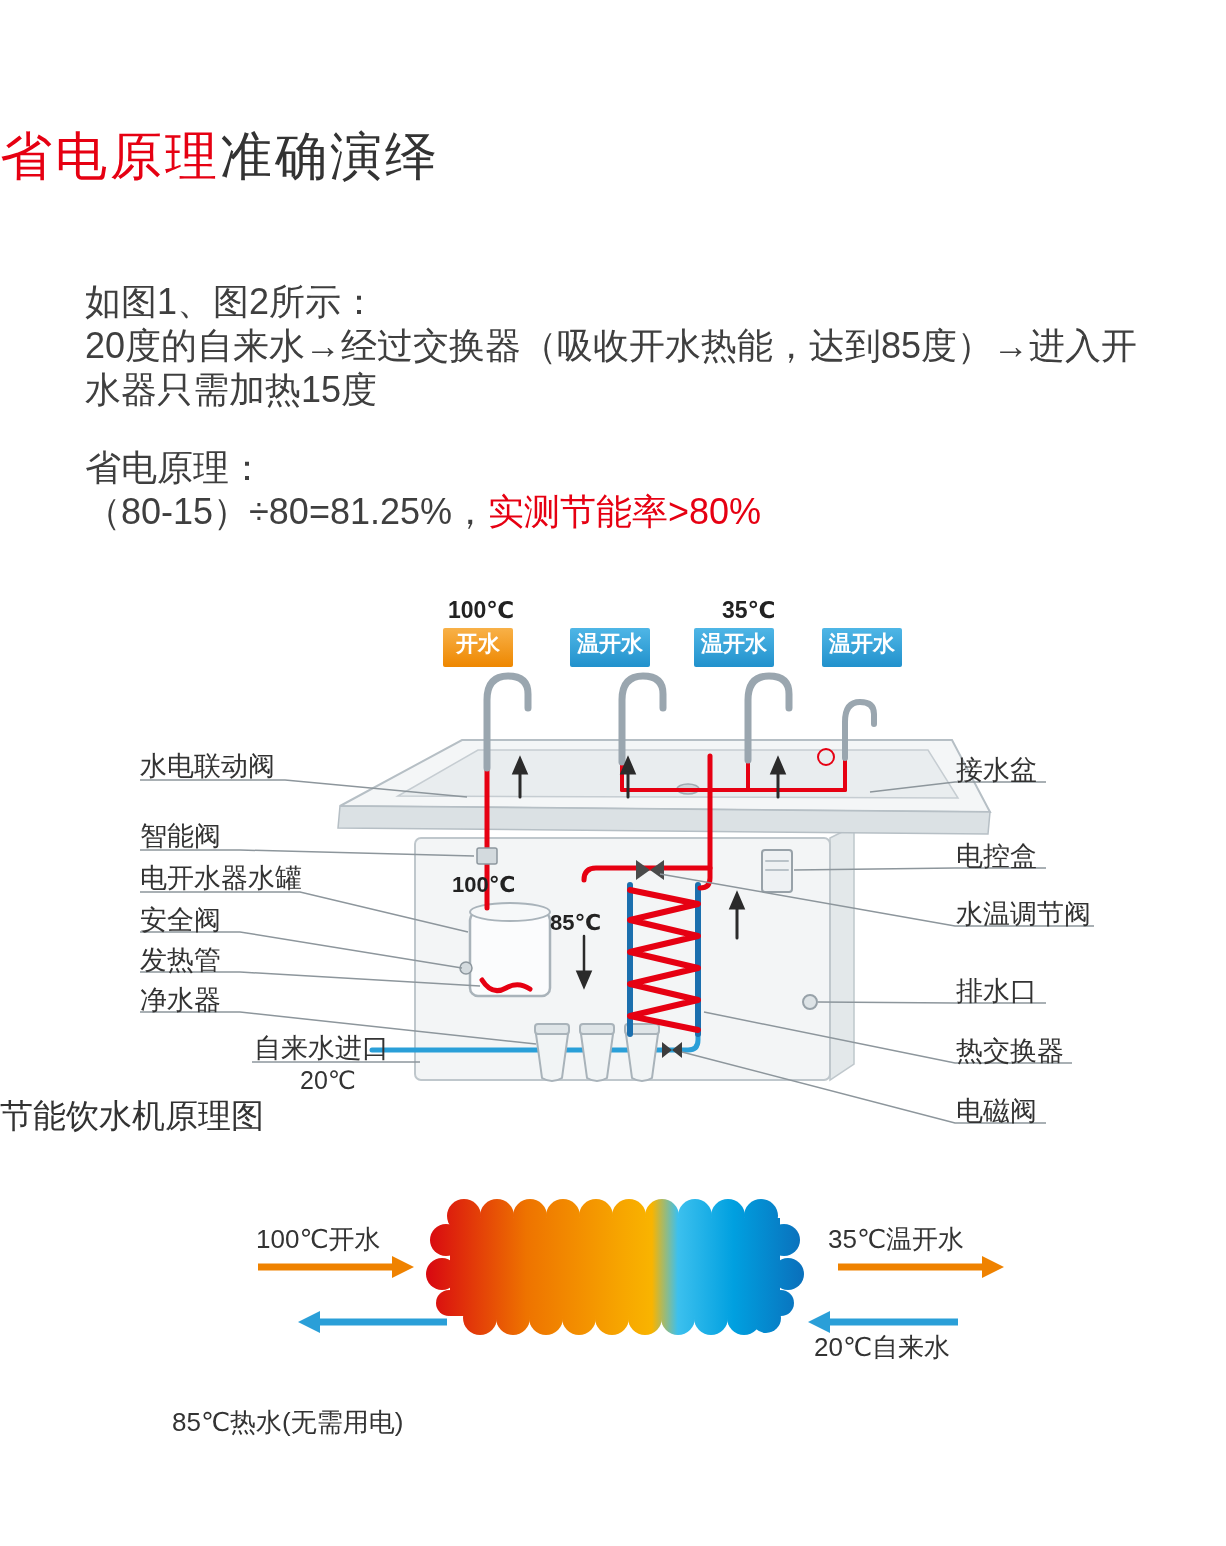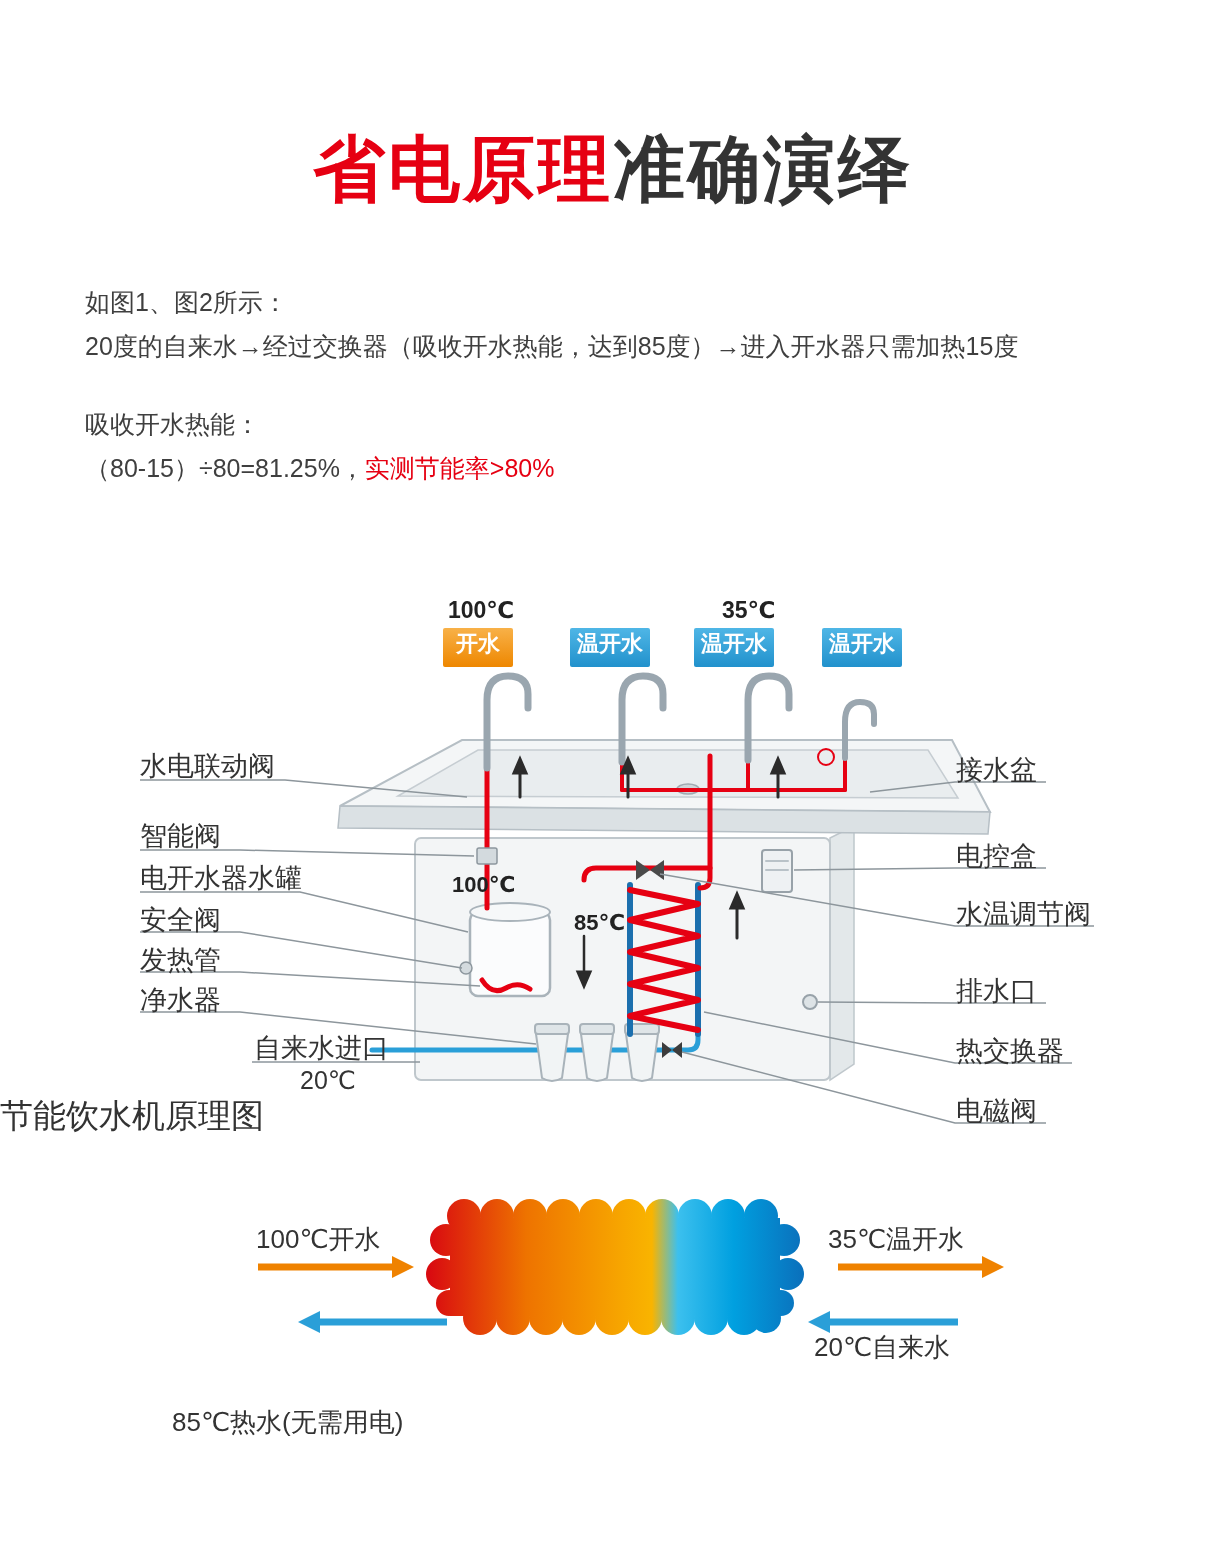--- a/index.html
+++ b/index.html
@@ -3,27 +3,27 @@
 <meta charset="utf-8">
 <style>
   * { margin:0; padding:0; box-sizing:border-box; }
   html,body { background:#ffffff; }
   .page {
     position:relative; width:1226px; height:1546px; background:#fff;
     font-family:"Liberation Sans","DejaVu Sans",sans-serif; color:#333; overflow:hidden;
   }
   .art { position:absolute; left:0; top:0; width:1226px; height:1546px; }
   .title {
-    position:absolute; left:0; top:122px; width:100%; text-align:center;
-    font-size:72px; font-weight:700; letter-spacing:3px; color:#333;
+    position:absolute; left:0; top:122px; width:100%; text-align:left;
+    font-size:52px; font-weight:400; letter-spacing:3px; color:#333;
   }
   .title .red { color:#e60012; }
   .intro {
     position:absolute; left:85px; top:280px; width:1068px;
-    font-size:25px; line-height:44px; color:#3f3f3f;
+    font-size:36px; line-height:44px; color:#3f3f3f;
   }
   .intro .gap { margin-top:34px; }
   .intro .red { color:#e60012; }
   .lab { position:absolute; font-size:27px; color:#333; white-space:nowrap; }
   .temp { position:absolute; font-size:23px; font-weight:700; color:#222; white-space:nowrap; }
   .temp.small { font-size:22px; }
   .badge {
     position:absolute; height:39px; line-height:31px; text-align:center;
     color:#fff; font-size:22px; font-weight:700; border-radius:2px;
   }
@@ -201,34 +201,34 @@
     </g>
   </svg>
 
   <header class="title">
     <span class="red">省电原理</span><span>准确演绎</span>
   </header>
 
   <section class="intro">
     <p>如图1、图2所示：</p>
     <p>20度的自来水→经过交换器（吸收开水热能，达到85度）→进入开水器只需加热15度</p>
-    <p class="gap">吸收开水热能：</p>
+    <p class="gap">省电原理：</p>
     <p><span>（80-15）÷80=81.25%，</span><span class="red">实测节能率&gt;80%</span></p>
   </section>
 
   <div class="temp" style="left:448px;top:597px;">100℃</div>
   <div class="temp" style="left:722px;top:597px;">35℃</div>
 
   <div class="badge orange" style="left:443px;top:628px;width:70px;">开水</div>
   <div class="badge blue" style="left:570px;top:628px;width:80px;">温开水</div>
   <div class="badge blue" style="left:694px;top:628px;width:80px;">温开水</div>
   <div class="badge blue" style="left:822px;top:628px;width:80px;">温开水</div>
 
   <div class="temp small" style="left:452px;top:872px;">100℃</div>
-  <div class="temp small" style="left:550px;top:910px;padding-left:24px;">85℃</div>
+  <div class="temp small" style="left:550px;top:910px;">85℃</div>
 
   <div class="lab" style="left:140px;top:748px;">水电联动阀</div>
   <div class="lab" style="left:140px;top:818px;">智能阀</div>
   <div class="lab" style="left:140px;top:860px;">电开水器水罐</div>
   <div class="lab" style="left:140px;top:902px;">安全阀</div>
   <div class="lab" style="left:140px;top:942px;">发热管</div>
   <div class="lab" style="left:140px;top:982px;">净水器</div>
   <div class="lab" style="left:254px;top:1030px;">自来水进口</div>
   <div class="lab" style="left:300px;top:1066px;font-size:25px;">20℃</div>
 

